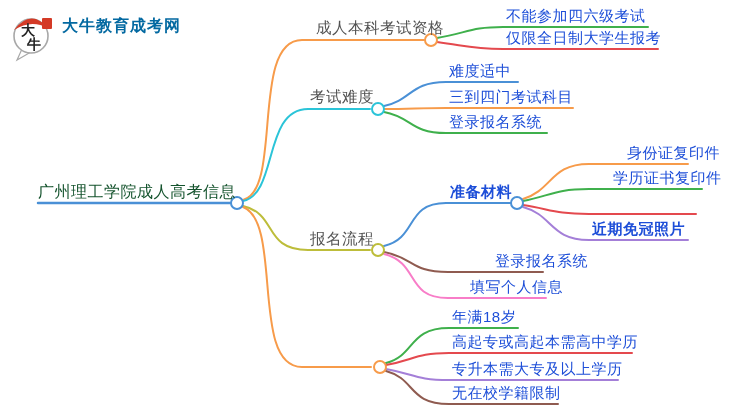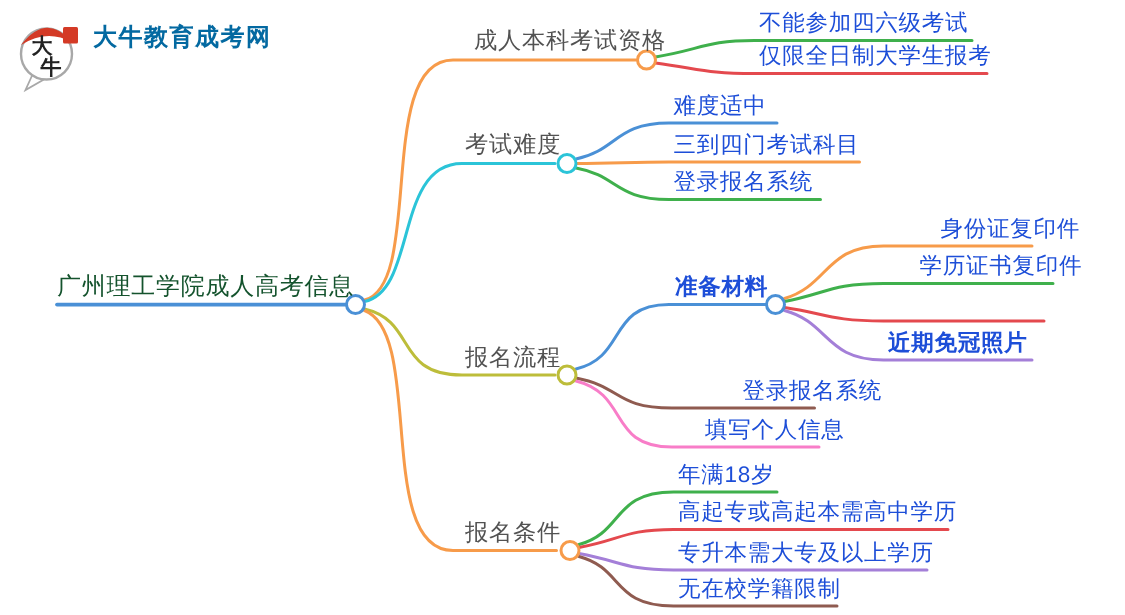--- a/index.html
+++ b/index.html
@@ -126,19 +126,18 @@
   <div class="node" style="left:449px; top:112px;">登录报名系统</div>
 
   <div class="node main" style="left:310px; top:229px;text-align:center;">报名流程</div>
   <div class="node" style="left:450px; top:182px;font-weight:bold;">准备材料</div>
   <div class="node" style="left:592px; top:143px;margin-left:35px;">身份证复印件</div>
   <div class="node" style="left:592px; top:168px;margin-left:21px;">学历证书复印件</div>
   <div class="node" style="left:592px; top:219px;font-weight:bold;">近期免冠照片</div>
   <div class="node" style="left:451px; top:251px;margin-left:44px;">登录报名系统</div>
   <div class="node" style="left:470px; top:277px;">填写个人信息</div>
 
-  <div class="node main" style="left:310px; top:346px;">报名条件</div>
   <div class="node" style="left:452px; top:307px;">年满18岁</div>
   <div class="node" style="left:452px; top:332px;">高起专或高起本需高中学历</div>
   <div class="node" style="left:452px; top:359px;">专升本需大专及以上学历</div>
   <div class="node" style="left:452px; top:383px;text-align:right;">无在校学籍限制</div>
 
 </div>
 
 </body></html>

